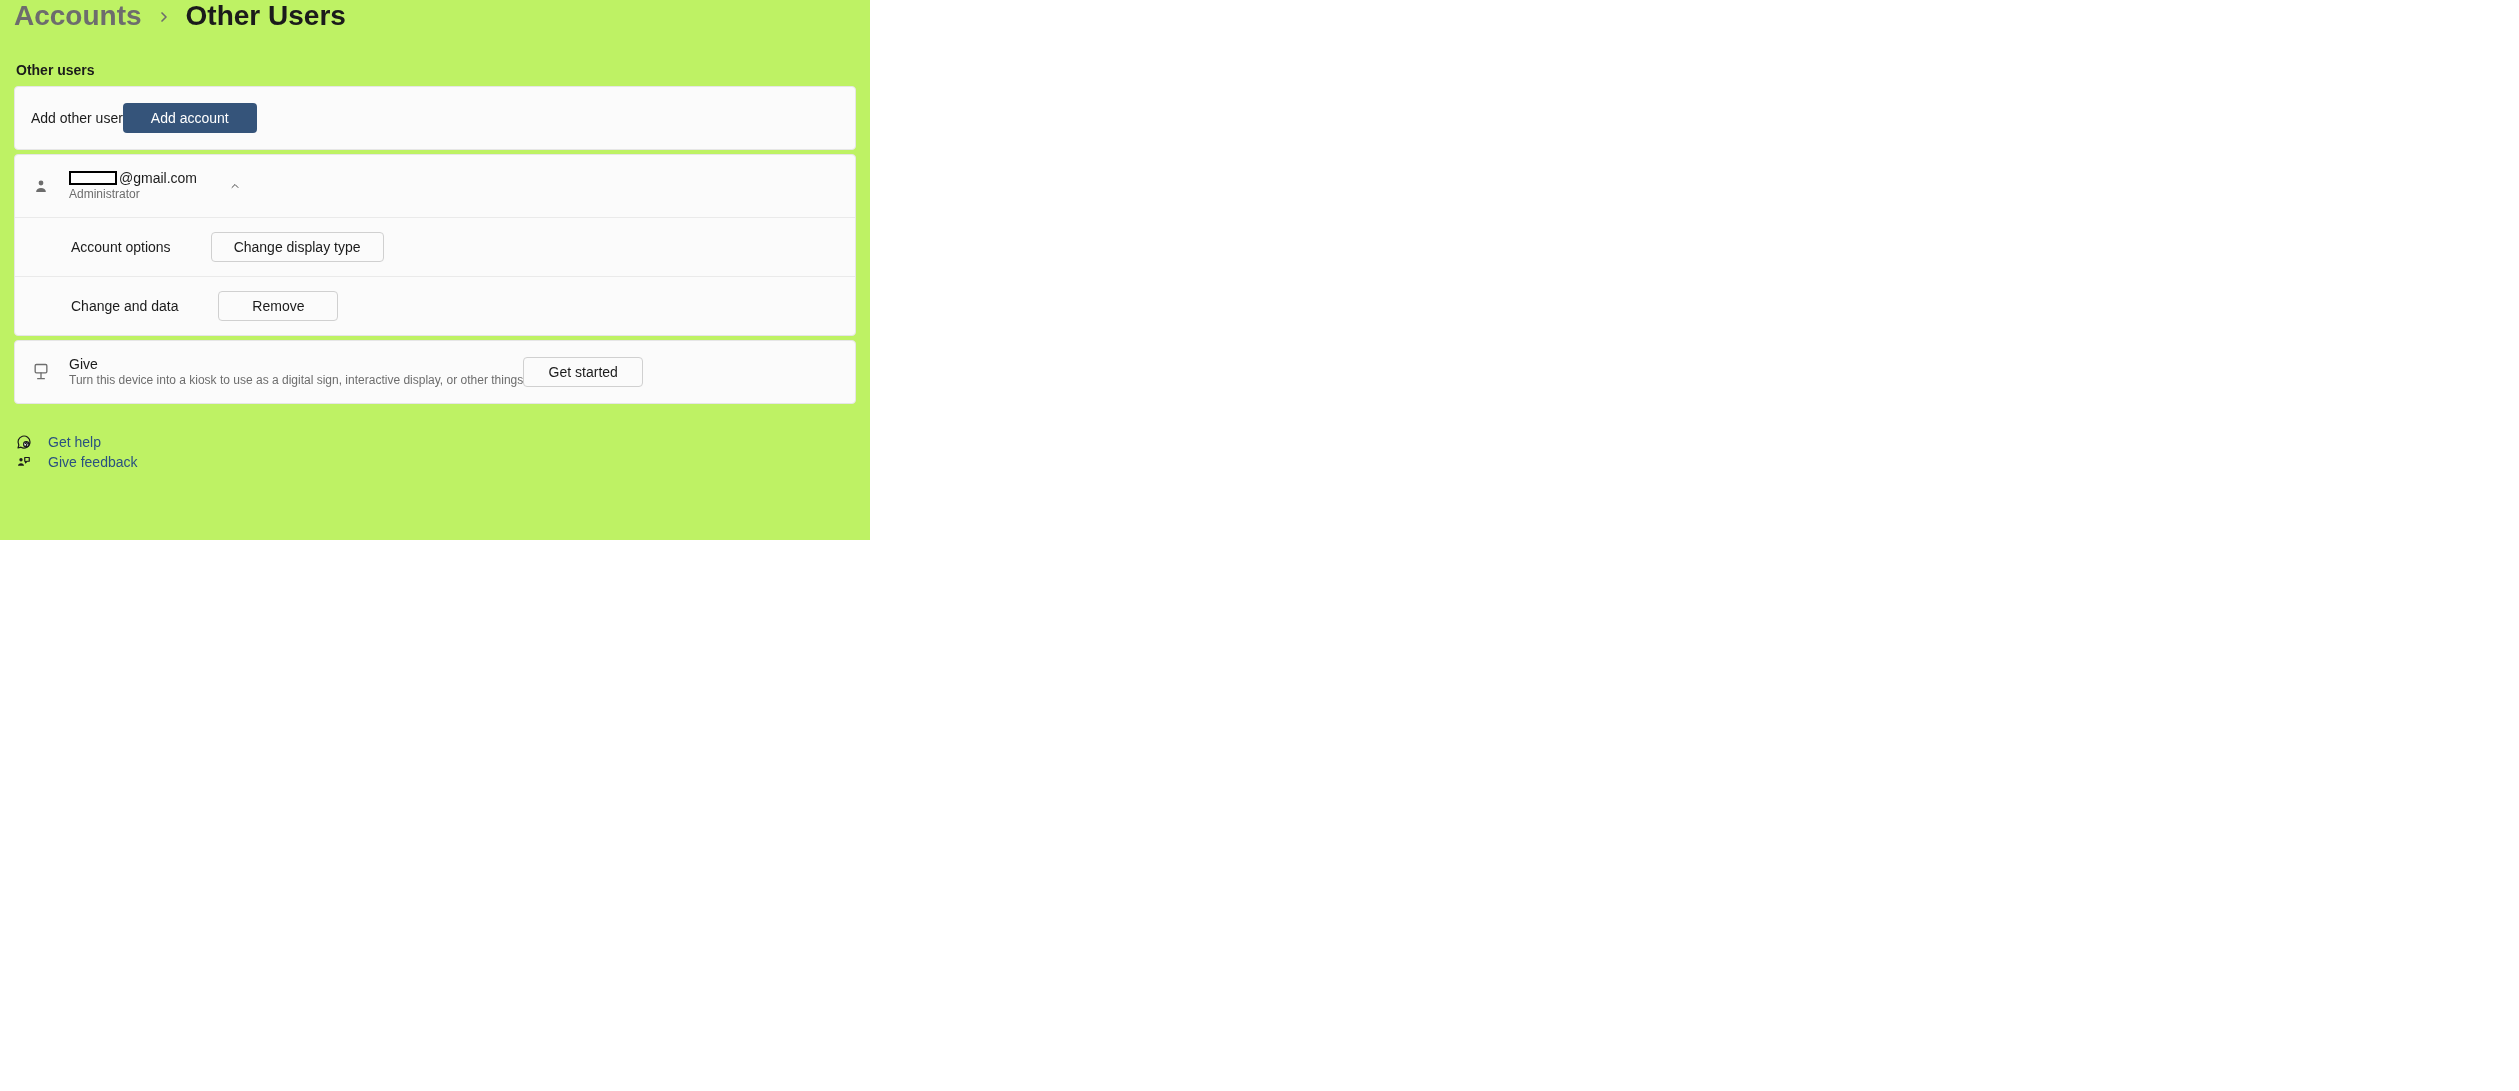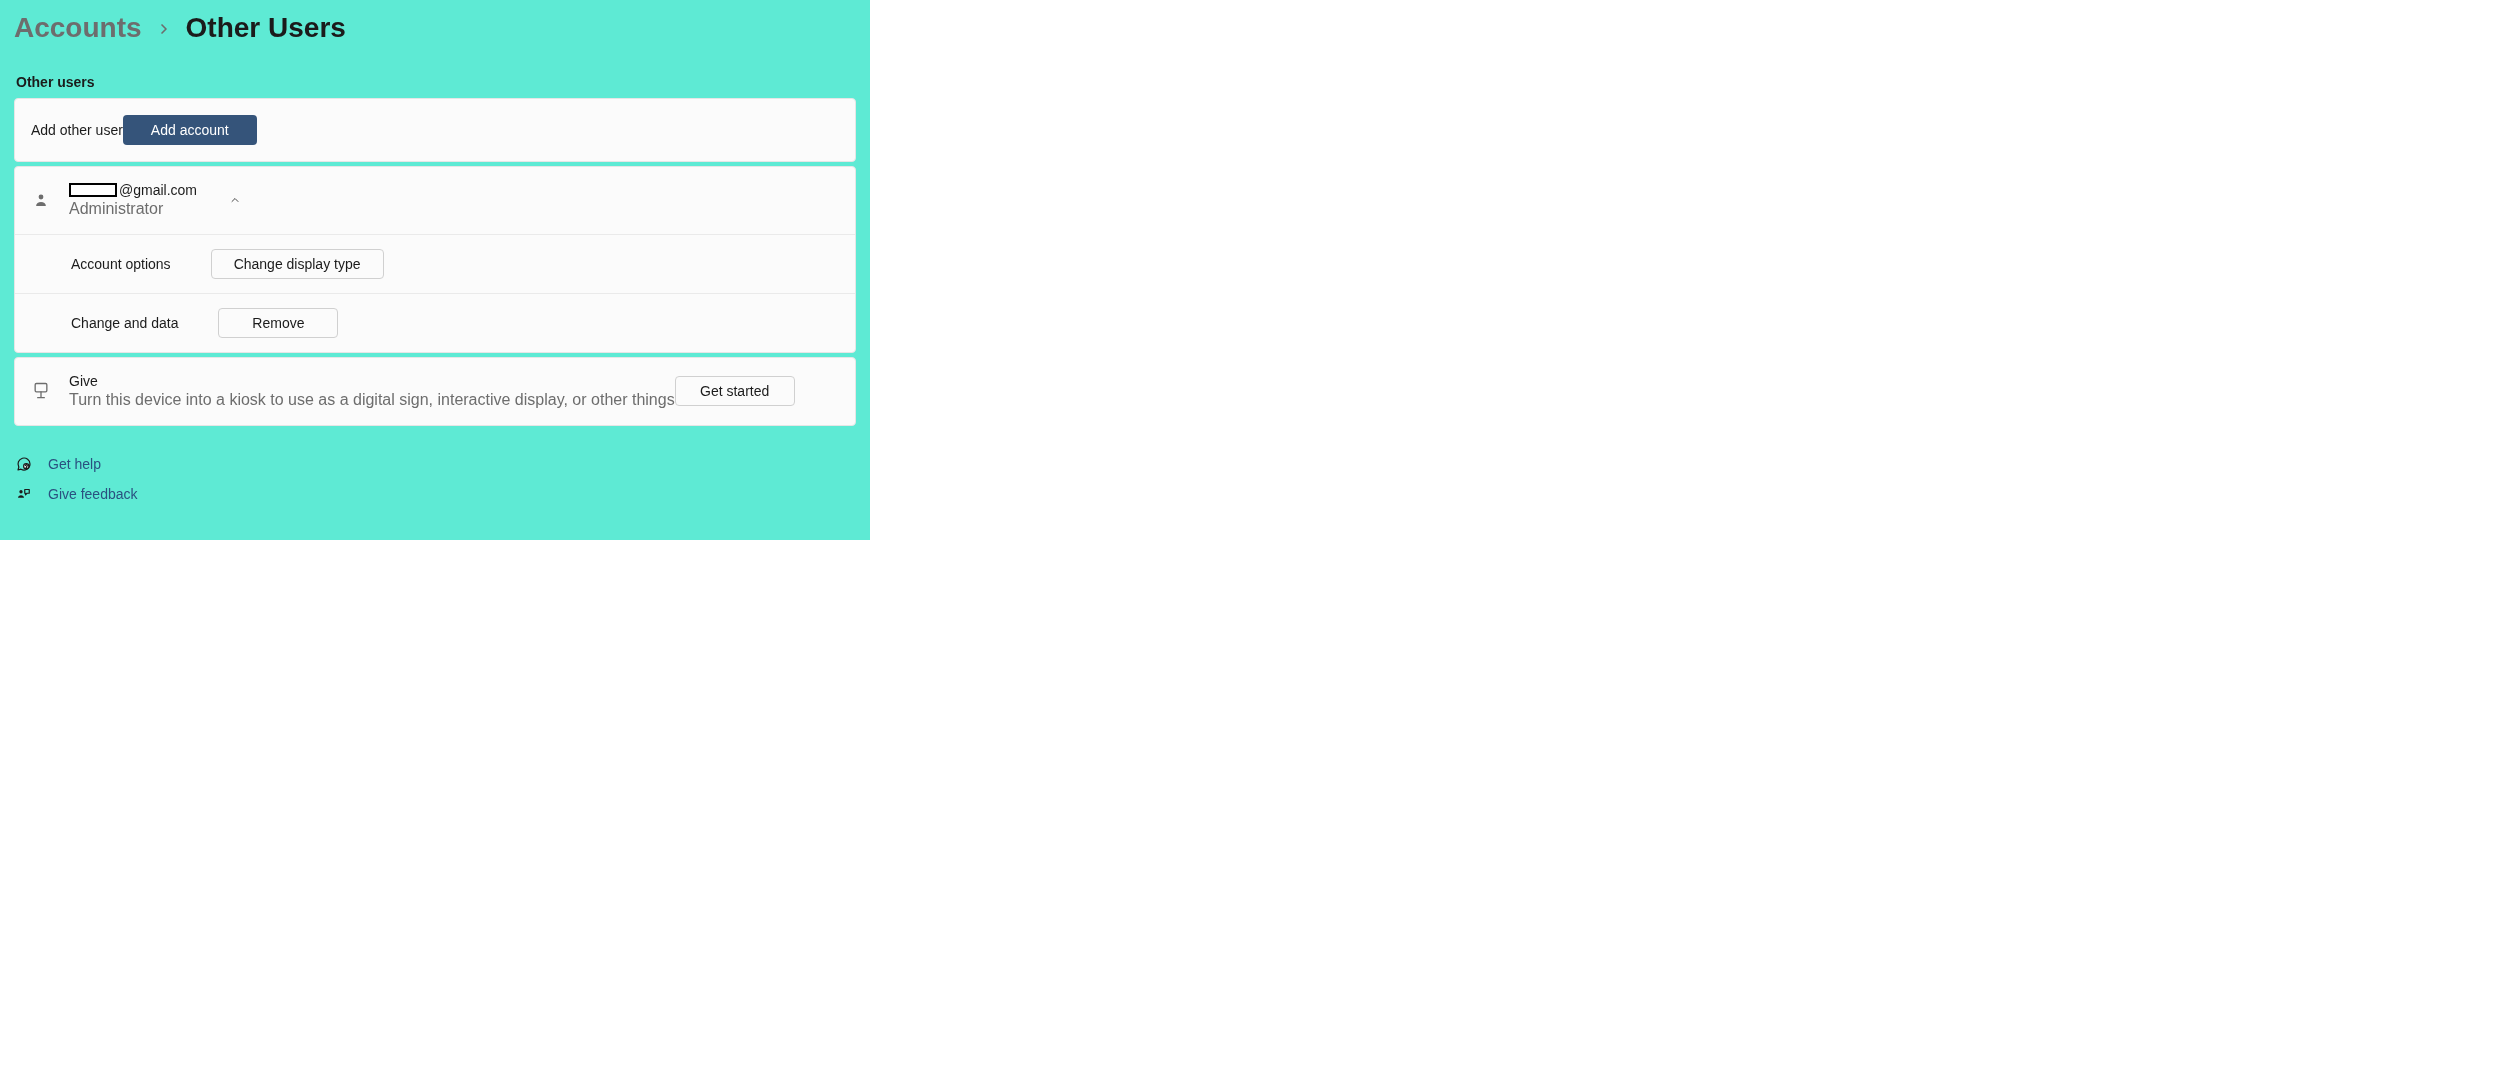--- a/index.html
+++ b/index.html
@@ -1,22 +1,22 @@
 <!DOCTYPE html>
 <html><head>
 <meta charset="utf-8">
 <style>
   * { box-sizing: border-box; margin: 0; padding: 0; }
   html, body { width: 2519px; height: 1091px; background: #fff; }
   body { font-family: "Segoe UI", Segoe, Arial, sans-serif; color: #1b1b1b; }
   .panel {
     width: 870px;
     height: 540px;
-    background: #5eead4;
-    padding: 12px 14px 20px 14px;
+    background: #bef264;
+    padding: 0 14px 20px 14px;
   }
 
   
   .breadcrumb {
     display: flex;
     align-items: baseline;
     gap: 14px;
     padding: 0 0 10px 0;
   }
   .bc-parent {
@@ -74,21 +74,21 @@
   .row-text {
     display: flex;
     flex-direction: column;
     line-height: 1.3;
   }
   .row-title {
     font-size: 14px;
     color: #1b1b1b;
   }
   .row-sub {
-    font-size: 16px;
+    font-size: 12px;
     color: #6d6d6d;
   }
 
   
   .btn {
     font-family: inherit;
     font-size: 14px;
     border-radius: 4px;
     padding: 6px 22px;
     min-width: 120px;
@@ -133,21 +133,20 @@
     vertical-align: middle;
     position: relative;
     top: -1px;
   }
 
   
   .links {
     margin-top: 28px;
     display: flex;
     flex-direction: column;
-    gap: 10px;
   }
   .link-row {
     display: flex;
     align-items: center;
     gap: 14px;
     cursor: pointer;
   }
   .link-text {
     font-size: 14px;
     color: #2a5180;

